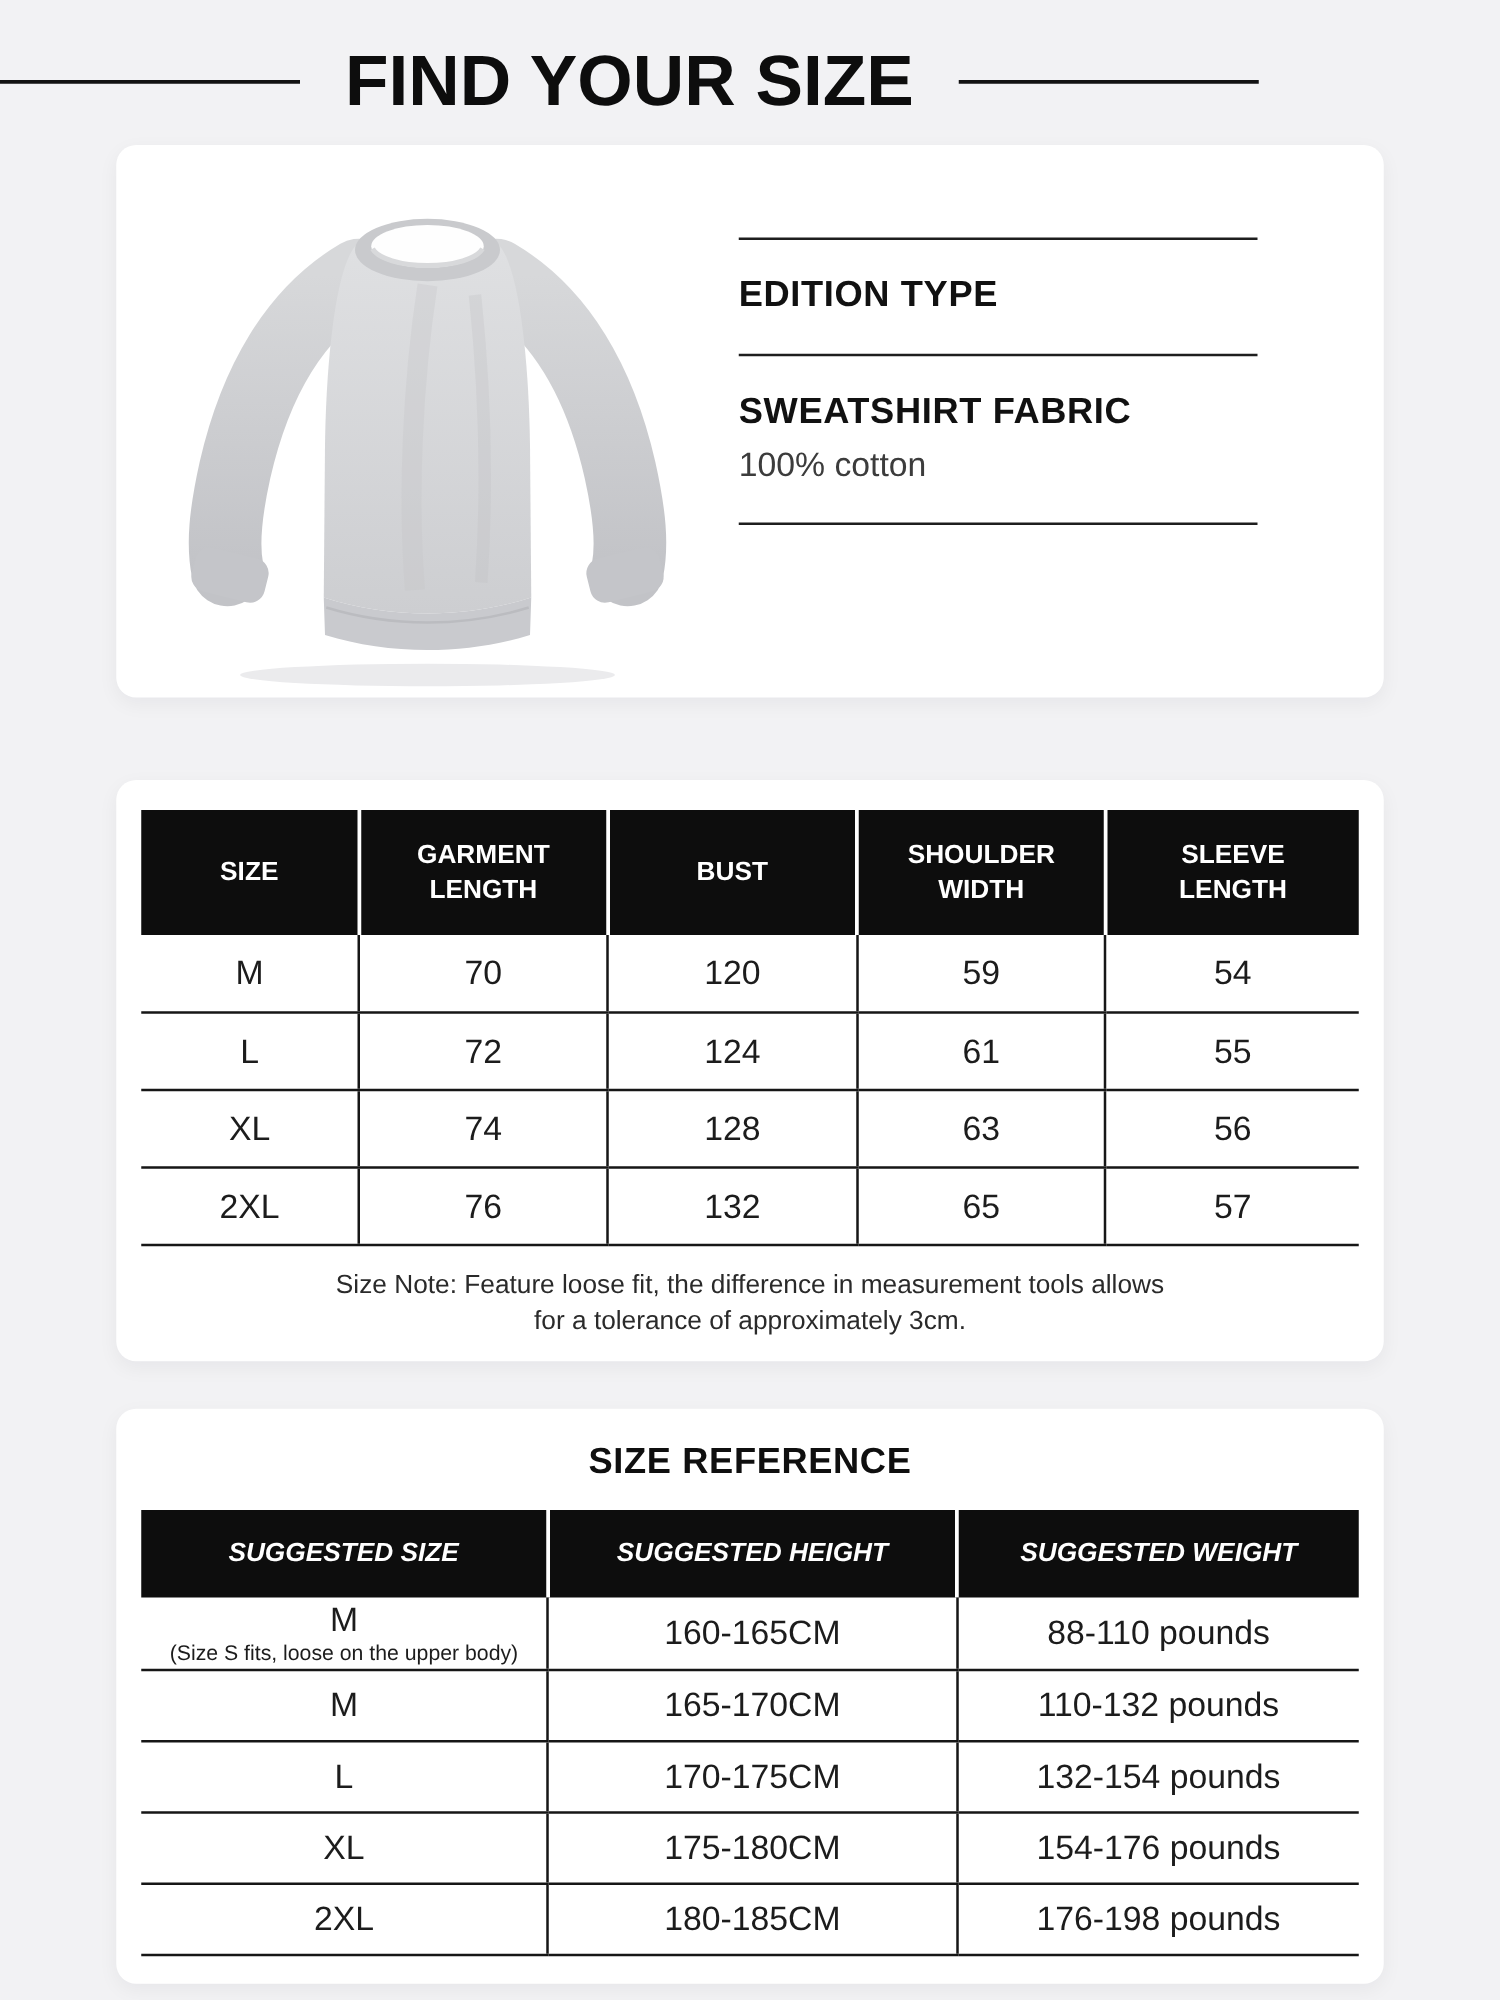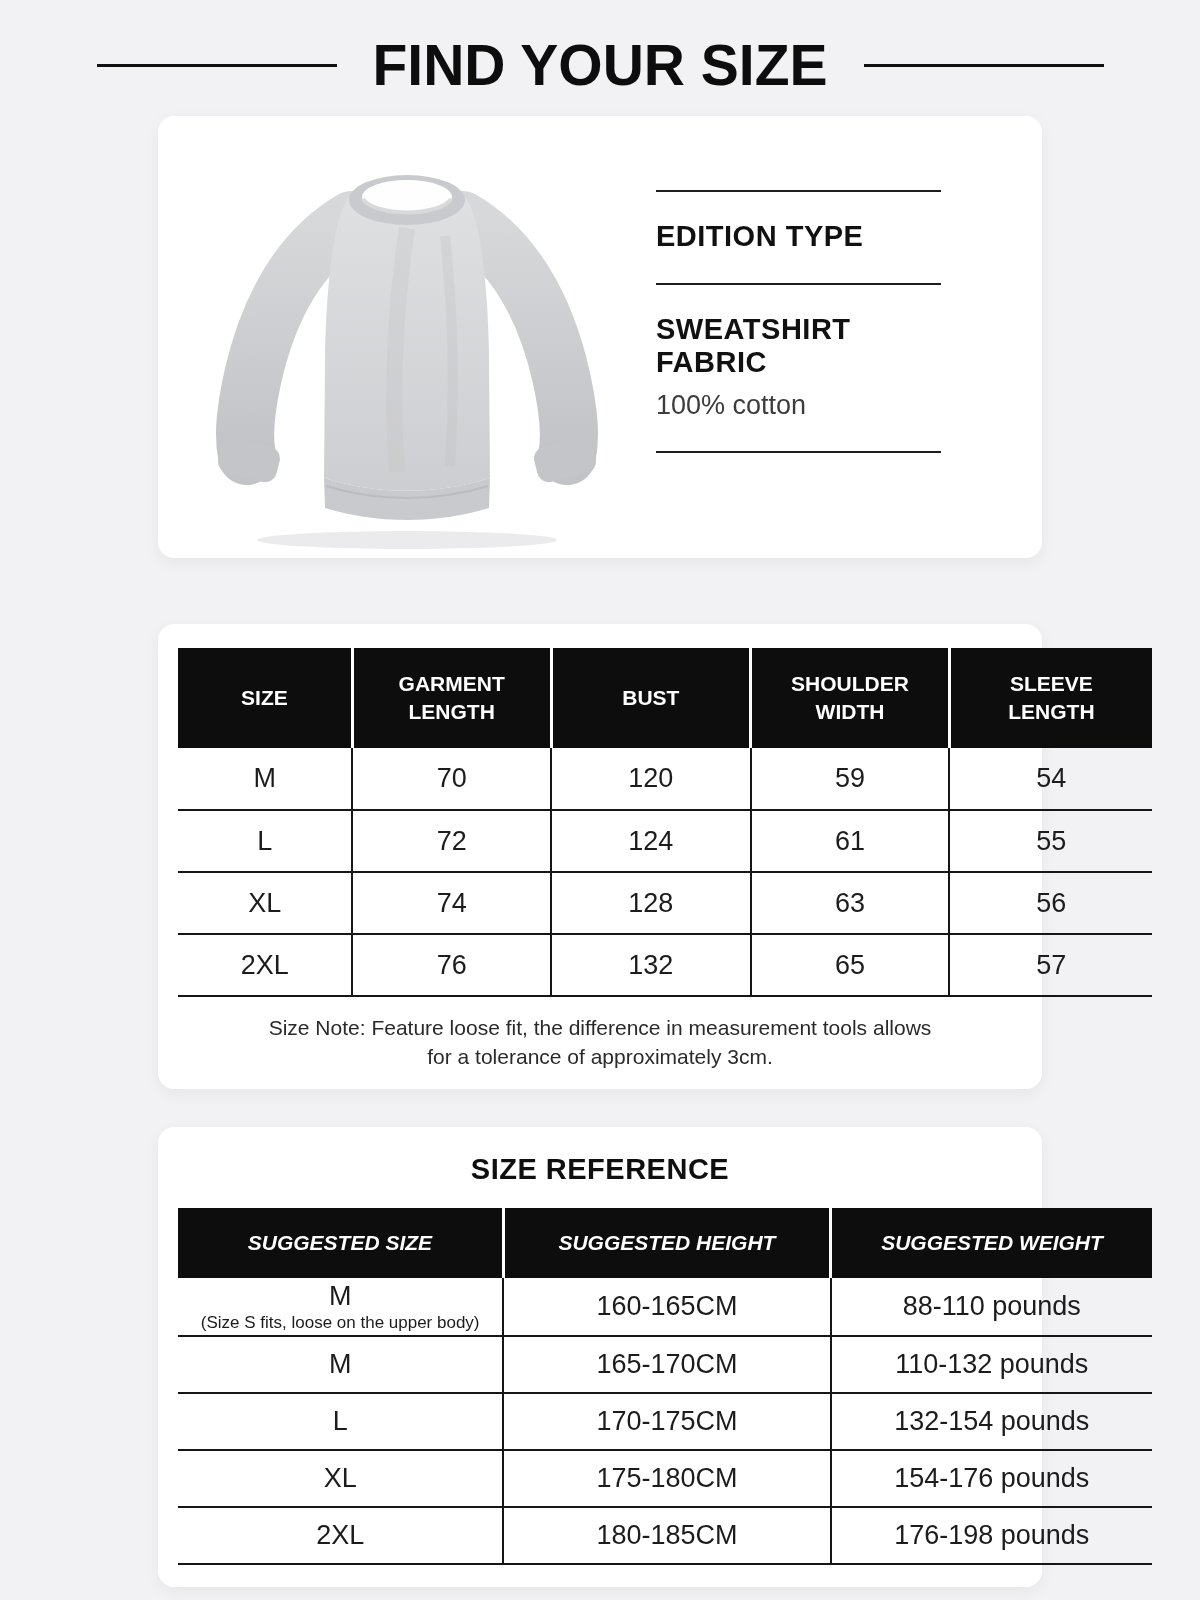--- a/index.html
+++ b/index.html
@@ -6,32 +6,32 @@
   html, body { margin: 0; padding: 0; }
   body {
     width: 1200px; height: 1600px; overflow: hidden;
     background: #f2f2f4;
     font-family: "Liberation Sans", sans-serif;
     color: #1c1c1c;
   }
 
   
   .title-row {
-    display: flex; align-items: center; justify-content: center;
+    display: flex; align-items: center; 
     gap: 36px; padding: 32px 0 0; height: 98px;
   }
   .title-line { width: 240px; height: 3px; background: #121212; }
   .page-title {
     margin: 0; font-size: 57px; font-weight: 700; color: #0d0d0d;
     letter-spacing: 0px; white-space: nowrap;
   }
 
   
   .card {
-    width: 884px; margin: 0 auto; background: #ffffff;
+    width: 1014px; margin: 0 auto; background: #ffffff;
     border-radius: 16px; box-shadow: 0 5px 16px rgba(20,20,30,0.05);
   }
 
   
   .product-card { margin-top: 18px; height: 442px; display: flex; }
   .product-image {
     width: 498px; display: flex; align-items: center; justify-content: center;
     padding-top: 14px;
   }
   .product-specs { flex: 1; padding: 74px 101px 0 0; }

